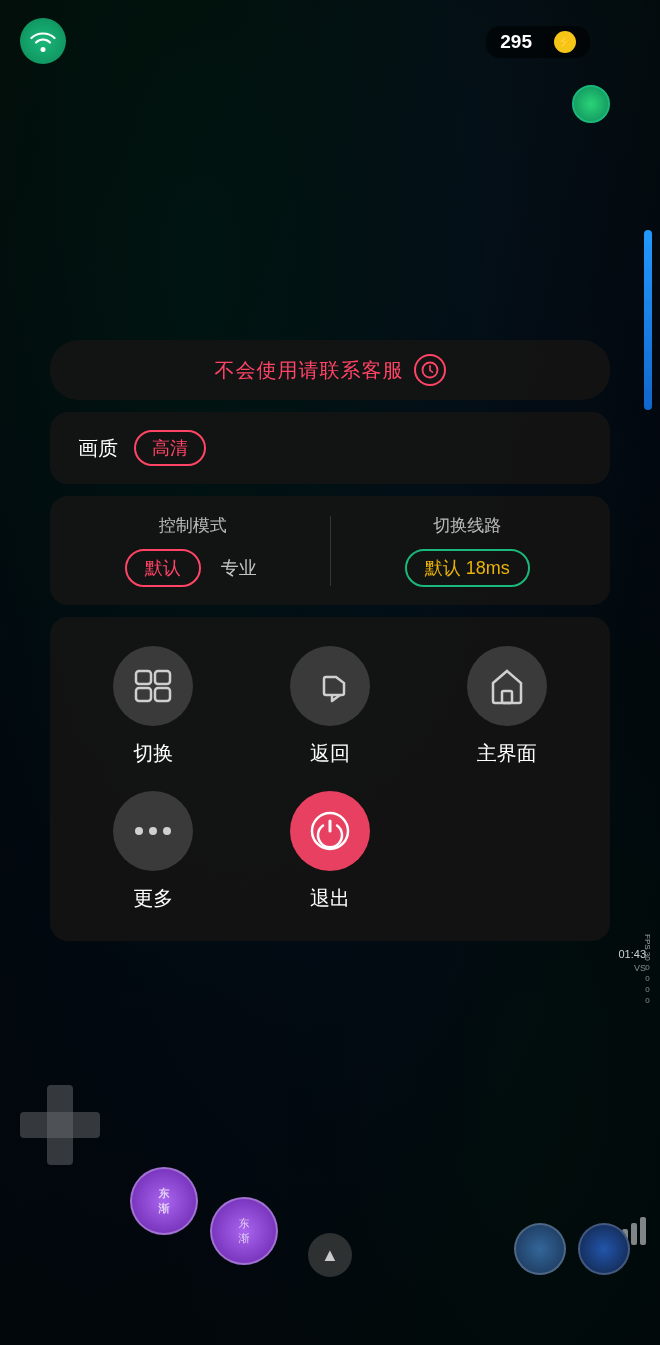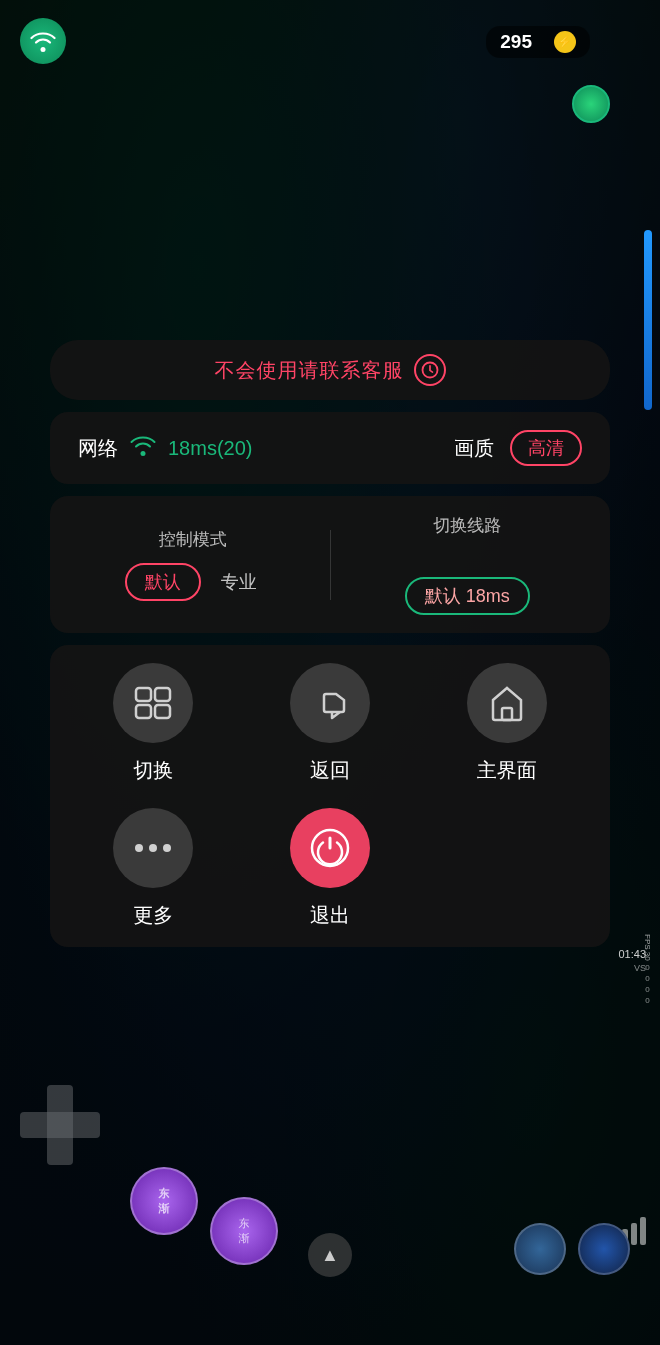--- a/index.html
+++ b/index.html
@@ -202,31 +202,30 @@
     .tag-plain {
       color: rgba(255,255,255,0.75);
       font-size: 18px;
       padding: 5px 4px;
     }
 
     .tag-selected-green {
       border: 2px solid #1ab87a;
       border-radius: 20px;
       padding: 5px 18px;
-      color: #fca5a5;
+      color: #eab308;
       font-size: 18px;
       background: transparent;
-      margin-top: 28px;
     }
 
     
     .actions-panel {
       background: rgba(20, 20, 20, 0.92);
       border-radius: 18px;
-      padding: 18px 20px;
+      padding: 29px 20px;
       display: grid;
       grid-template-columns: repeat(3, 1fr);
       gap: 24px 10px;
     }
 
     .action-btn {
       display: flex;
       flex-direction: column;
       align-items: center;
       gap: 14px;
@@ -383,31 +382,20 @@
     <span class="notice-text">不会使用请联系客服</span>
     <div class="notice-icon">
       <svg width="20" height="20" viewBox="0 0 24 24" fill="none">
         <circle cx="12" cy="12" r="9" stroke="#ff4466" stroke-width="2.2"></circle>
         <path d="M12 7v5.5l3 2" stroke="#ff4466" stroke-width="2" stroke-linecap="round"></path>
       </svg>
     </div>
   </div>
 
   <div class="info-panel">
-    <div class="info-left">
-      <span class="info-label">网络</span>
-      <span class="wifi-icon-small">
-        <svg width="26" height="22" viewBox="0 0 26 22" fill="none">
-          <path d="M13 17a2.5 2.5 0 100 5 2.5 2.5 0 000-5z" fill="#1ab87a"></path>
-          <path d="M6 12.5C7.8 10.7 10.3 9.5 13 9.5s5.2 1.2 7 3" stroke="#1ab87a" stroke-width="2" stroke-linecap="round" fill="none"></path>
-          <path d="M1.5 8C4.2 5.3 8.4 3.5 13 3.5s8.8 1.8 11.5 4.5" stroke="#1ab87a" stroke-width="2" stroke-linecap="round" fill="none"></path>
-        </svg>
-      </span>
-      <span class="ping-text">18ms(20)</span>
-    </div>
     <div class="info-right">
       <span class="info-label">画质</span>
       <span class="quality-tag">高清</span>
     </div>
   </div>
 
   <div class="control-panel">
     <div class="control-left">
       <span class="control-title">控制模式</span>
       <div class="control-options">

